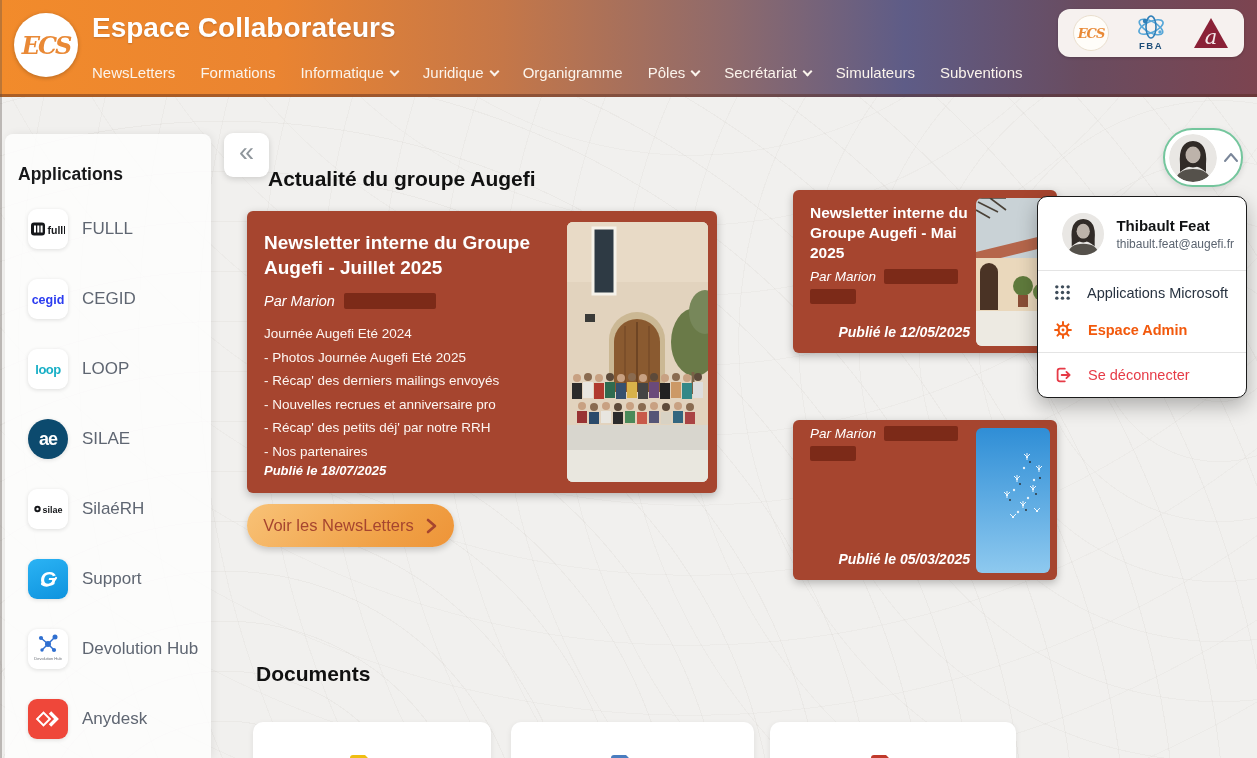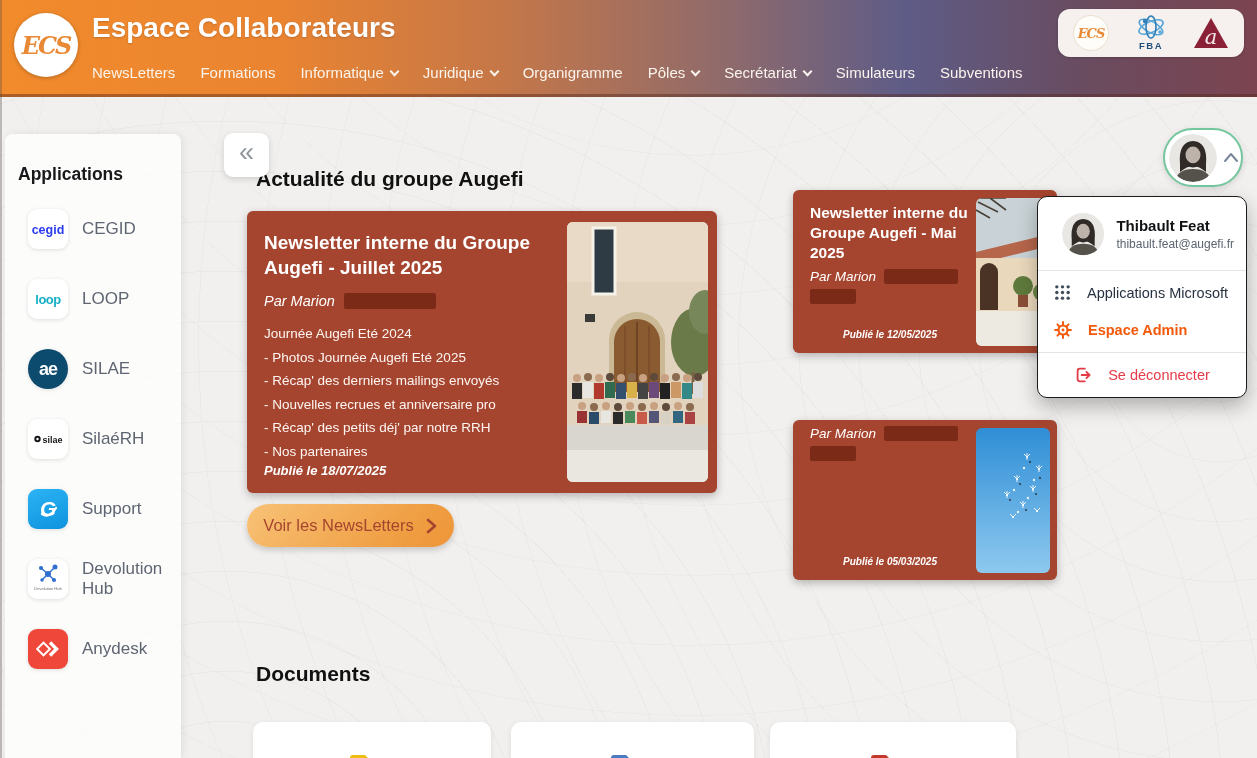--- a/index.html
+++ b/index.html
@@ -44,21 +44,21 @@
   .partners{
     position:absolute; right:13px; top:9px; height:48px; padding:0 15px; border-radius:12px;
     background:#F6F1EF; display:flex; align-items:center; gap:20px; box-shadow:0 1px 3px rgba(0,0,0,.2);
   }
   .mini-ecs{ width:36px; height:36px; border-radius:50%; background:#FFFDF9; border:1px solid #EADFCE;
     display:flex; align-items:center; justify-content:center;}
   .mini-ecs span{font-family:"DejaVu Serif", serif; font-style:italic; font-weight:bold; font-size:13px; color:#E98936; letter-spacing:-1px;}
 
   
   .sidebar{
-    position:absolute; left:5px; top:134px; width:176px; height:624px; z-index:5;
+    position:absolute; left:5px; top:134px; width:206px; height:624px; z-index:5;
     background:rgba(255,255,255,.78); border-radius:8px 8px 0 0;
     box-shadow:2px 0 8px rgba(0,0,0,.07);
   }
   .sidebar h2{ margin:30px 0 0 13px; font-size:17.5px; font-weight:bold; color:#17181A; }
   .app-list{ margin:24px 0 0 23px; display:flex; flex-direction:column; gap:30px; }
   .app-row{ display:flex; align-items:center; gap:14px; cursor:pointer; }
   .tile{ width:40px; height:40px; min-width:40px; border-radius:9px; background:#fff;
     box-shadow:0 1px 4px rgba(0,0,0,.12); display:flex; align-items:center; justify-content:center; overflow:hidden;}
   .tile.silae{ background:#0c4a6e; border-radius:50%; }
   .tile.silae span{ color:#fff; font-weight:bold; font-size:18px; letter-spacing:-1px;}
@@ -68,21 +68,21 @@
 
   
   .collapse-btn{
     position:absolute; left:224px; top:133px; width:45px; height:44px; z-index:6;
     background:#fff; border-radius:9px; box-shadow:0 2px 6px rgba(0,0,0,.15);
     display:flex; align-items:center; justify-content:center; cursor:pointer;
     color:#8F969C; font-size:27px; line-height:1; padding-bottom:5px;
   }
 
   
-  .news-heading{ position:absolute; left:256px; top:167px; font-size:21px; font-weight:bold; color:#111; z-index:2;}
+  .news-heading{ position:absolute; left:268px; top:167px; font-size:21px; font-weight:bold; color:#111; z-index:2;}
   .doc-heading{ position:absolute; left:256px; top:662px; font-size:21px; font-weight:bold; color:#111; z-index:2;}
 
   .featured{
     position:absolute; left:247px; top:211px; width:470px; height:282px; z-index:2;
     background:#A6452F; border-radius:6px; box-shadow:0 3px 8px rgba(0,0,0,.25); cursor:pointer;
   }
   .featured .f-title{ margin:19px 0 0 17px; width:295px; color:#fff; font-size:19px; font-weight:bold; line-height:1.32;}
   .author-line{ margin:13px 0 0 17px; color:#fff; font-size:14.5px; font-style:italic; display:flex; align-items:center; gap:9px;}
   .redact{ display:inline-block; background:#7C2A18; border-radius:2px; height:16px; width:92px;}
   .f-lines{ margin:13px 0 0 17px; width:300px; color:#FDF6F2; font-size:13.5px; line-height:23.5px;}
@@ -100,22 +100,22 @@
   }
 
   .side-card{ position:absolute; left:793px; width:264px; background:#A6452F; border-radius:6px;
     box-shadow:0 3px 8px rgba(0,0,0,.25); z-index:2; cursor:pointer;}
   .side-card.mai{ top:190px; height:163px; }
   .side-card.mars{ top:420px; height:160px; }
   .s-title{ margin:13px 0 0 17px; width:172px; color:#fff; font-size:15.5px; font-weight:bold; line-height:1.3;}
   .s-author{ margin:6px 0 0 17px; color:#fff; font-size:13.5px; font-style:italic; display:flex; align-items:center; gap:8px;}
   .s-author .redact{ width:74px; height:15px;}
   .redact2{ display:block; margin:5px 0 0 17px; background:#7C2A18; border-radius:2px; width:46px; height:15px;}
-  .s-pub{ position:absolute; left:17px; bottom:13px; width:160px; text-align:center;
-    color:#fff; font-size:10px; font-weight:bold; font-style:italic;}
+  .s-pub{ position:absolute; left:17px; bottom:13px; width:160px; text-align:right;
+    color:#fff; font-size:14px; font-weight:bold; font-style:italic;}
   .s-photo{ position:absolute; right:7px; top:8px; bottom:7px; width:74px; border-radius:6px; overflow:hidden;}
 
   .doc-card{ position:absolute; top:722px; height:120px; background:#fff; border-radius:10px;
     box-shadow:0 2px 6px rgba(0,0,0,.08); z-index:2; cursor:pointer; display:flex; justify-content:center;}
   .doc-card svg{ margin-top:26px; }
   .doc1{ left:253px; width:238px; }
   .doc2{ left:511px; width:243px; }
   .doc3{ left:770px; width:246px; }
 
   
@@ -132,21 +132,21 @@
     box-shadow:0 8px 20px rgba(0,0,0,.28); overflow:hidden;
   }
   .um-user{ display:flex; align-items:center; gap:12px; padding:14px 12px 13px 24px;}
   .um-user svg.av{ width:46px; height:46px; border-radius:50%; }
   .um-name{ font-size:15px; font-weight:bold; color:#101214; }
   .um-email{ font-size:12px; color:#5B6470; margin-top:3px;}
   .um-div{ height:1px; background:#E4E4E4; }
   .um-item{ display:flex; align-items:center; gap:16px; padding:10px 16px; cursor:pointer; font-size:14.5px;}
   .um-item.msapps{ color:#273240; padding-top:13px;}
   .um-item.admin{ color:#F2590C; font-weight:bold; padding-bottom:13px;}
-  .um-item.logout{ color:#E63B47; padding:13px 16px;justify-content:center;}
+  .um-item.logout{ color:#E63B47; padding:13px 16px;}
 </style>
 </head>
 <body>
 
 <div class="header">
   <div class="logo-circle">
     <span>ECS</span>
   </div>
   <div class="brand">Espace Collaborateurs</div>
   <div class="nav">
@@ -200,20 +200,32 @@
       <polygon points="18,2 35,32 1,32" fill="#8A2137"></polygon>
       <text x="18" y="28" font-size="21" font-style="italic" font-family="DejaVu Serif, serif" fill="#F3E8EA" text-anchor="middle">a</text>
     </svg>
   </div>
 </div>
 
 <div class="sidebar">
   <h2>Applications</h2>
   <div class="app-list">
 
+    <div class="app-row">
+      <div class="tile">
+        <svg width="34" height="14" viewBox="0 0 34 14">
+          <rect x="0" y="0.5" width="14" height="13" rx="3" fill="#15171A"></rect>
+          <rect x="3" y="3.5" width="2" height="7" fill="#fff"></rect>
+          <rect x="6.3" y="3.5" width="2" height="7" fill="#fff"></rect>
+          <rect x="9.6" y="3.5" width="2" height="7" fill="#fff"></rect>
+          <text x="16.5" y="11.5" font-size="10.5" font-weight="bold" fill="#15171A">fulll</text>
+        </svg>
+      </div>
+      <span class="app-label">FULLL</span>
+    </div>
 
     <div class="app-row">
       <div class="tile">
         <svg width="34" height="16" viewBox="0 0 34 16">
           <text x="17" y="12.5" font-size="12.5" font-weight="bold" fill="#2B3CF0" text-anchor="middle">cegid</text>
         </svg>
       </div>
       <span class="app-label">CEGID</span>
     </div>
 

